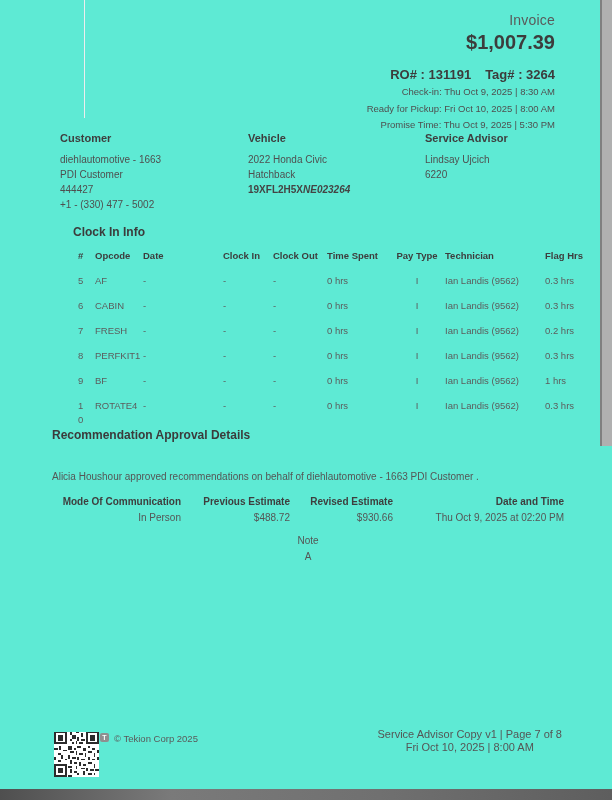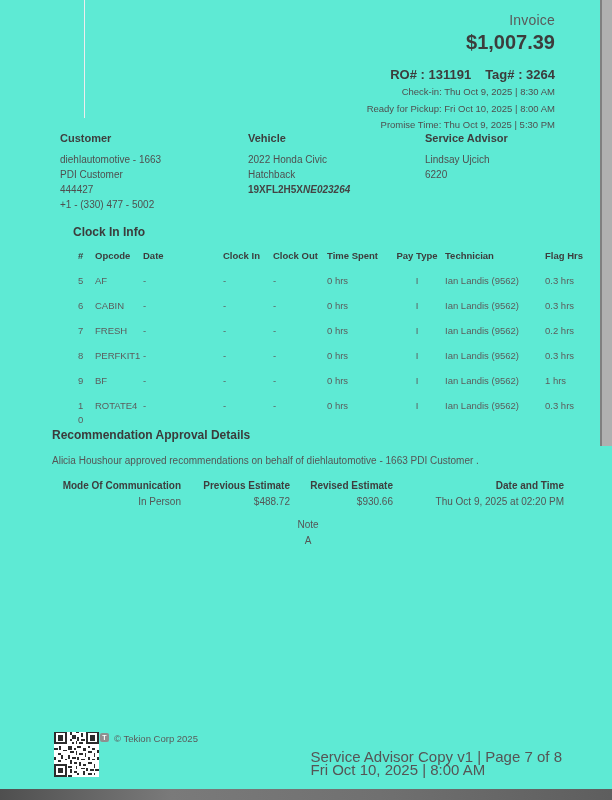--- a/index.html
+++ b/index.html
@@ -41,34 +41,34 @@
        row-gap:11px;font-size:9.5px;line-height:14px;}
   .cir .th{font-weight:700;color:#3d3d3d;}
   .cir .td{color:#5c5c5c;}
   .c-num{padding-left:5px;}
   .c-num span{display:inline-block;width:9px;word-break:break-all;}
   .c-pay{text-align:center;}
 
   
   .approval{position:absolute;left:52px;top:428px;width:512px;}
   .approval-title{font-size:12px;font-weight:700;color:#3b3b3b;}
-  .approval-summary{font-size:10px;color:#555;margin-top:13px;}
+  .approval-summary{font-size:10px;color:#555;margin-top:29px;}
   .approval-fields{display:grid;grid-template-columns:129px 109px 103px auto;margin-top:14px;text-align:right;}
   .field-label{font-size:10px;font-weight:700;color:#3e3e3e;}
   .field-value{font-size:10px;color:#555;margin-top:5px;}
   .note-block{margin-top:12px;text-align:center;}
 
   
   .qr{position:absolute;left:54px;top:731px;width:45px;height:46px;}
   .copyright{position:absolute;left:100px;top:733px;display:flex;align-items:flex-start;gap:5px;
     font-size:9.5px;color:#5a5a5a;}
   .tekion-logo{display:inline-block;width:9px;height:9px;background:#8f8f8f;border-radius:2px;
     color:#fff;font-size:7px;line-height:9px;text-align:center;font-weight:700;}
-  .footer-right{position:absolute;right:50px;top:728px;text-align:left;font-size:15px;
-    color:#555;line-height:13px;margin-top:22px;}
+  .footer-right{position:absolute;right:50px;top:728px;text-align:center;font-size:11px;
+    color:#555;line-height:13px;}
 </style>
 </head>
 <body>
 
 <div class="page">
 
   <div class="scan-strip-right"></div>
   <div class="scan-line-right"></div>
   <div class="scan-faint-vline"></div>
 

